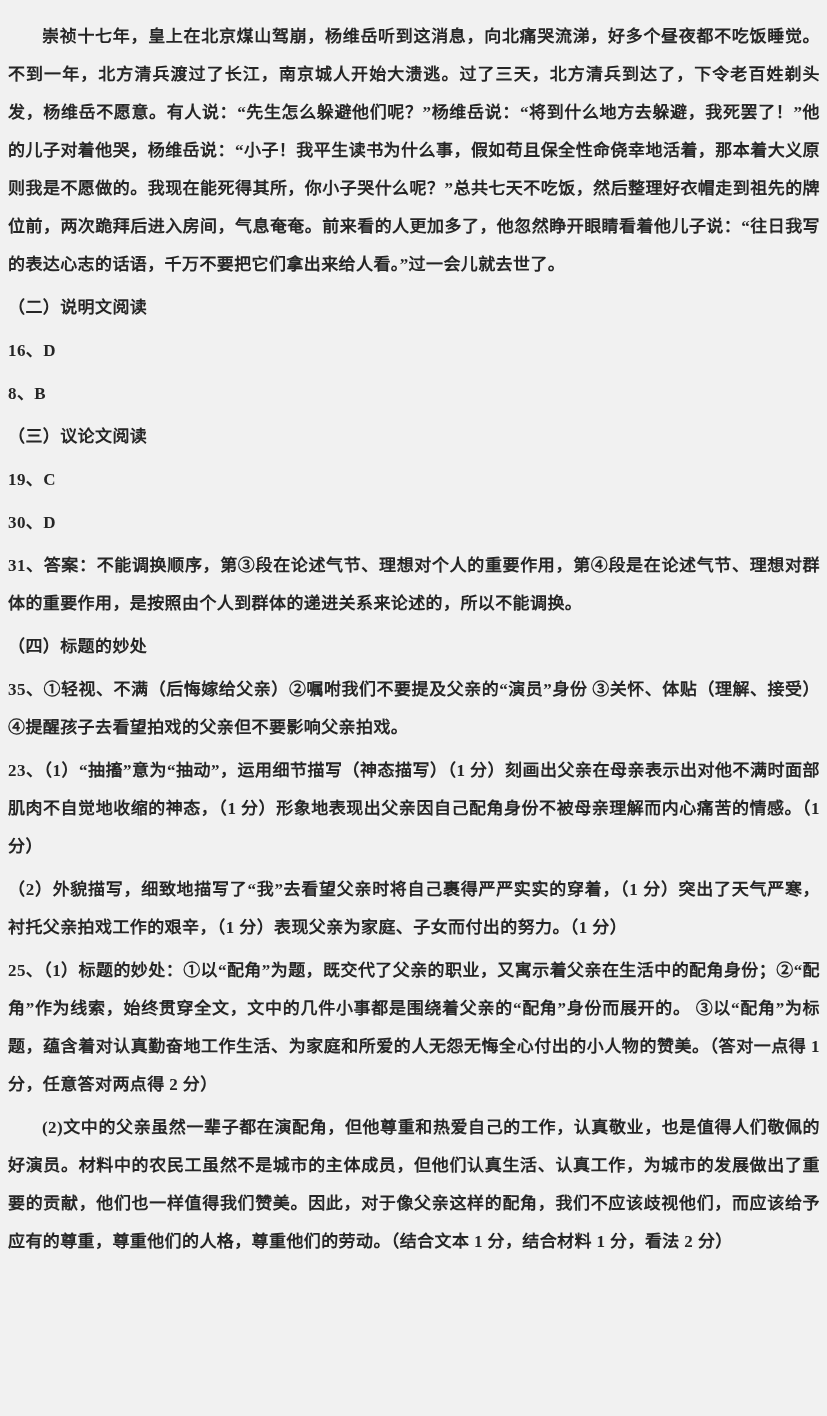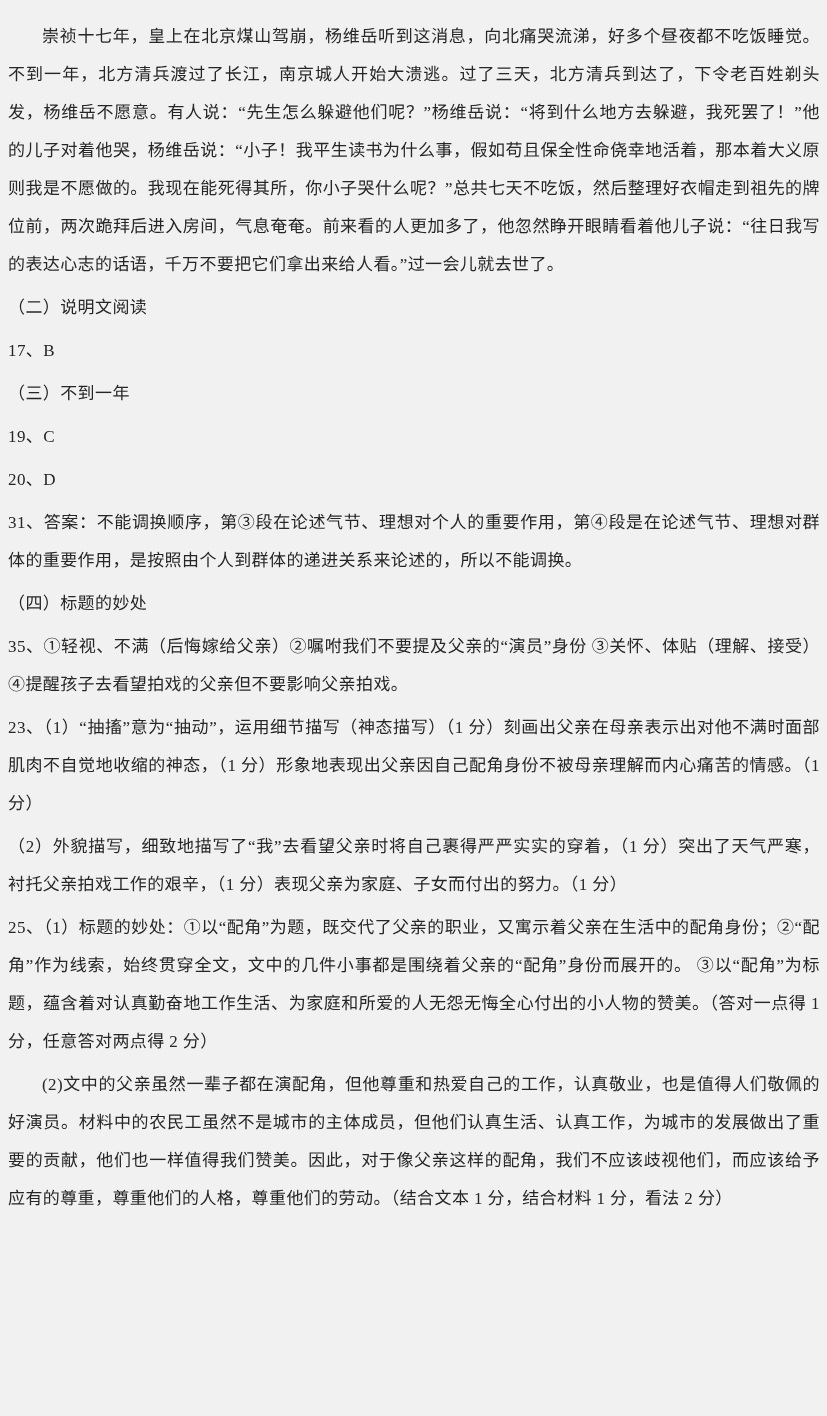--- a/index.html
+++ b/index.html
@@ -13,40 +13,42 @@
   .doc {
     box-sizing: border-box;
     width: 827px;
     height: 1416px;
     padding: 18px 7px 0 8px;
     font-family: "Liberation Serif", "DejaVu Serif", serif;
     font-size: 17px;
     color: #262626;
     letter-spacing: 0.4px;
     text-align: justify;
+    font-weight: bold;
   }
   .para {
     margin: 0 0 5px 0;
     line-height: 38px;
     word-break: break-all;
   }
   .para.indent {
     text-indent: 2em;
   }
 </style>
 </head>
 <body>
 
 <div class="doc">
   <p class="para indent">崇祯十七年，皇上在北京煤山驾崩，杨维岳听到这消息，向北痛哭流涕，好多个昼夜都不吃饭睡觉。不到一年，北方清兵渡过了长江，南京城人开始大溃逃。过了三天，北方清兵到达了，下令老百姓剃头发，杨维岳不愿意。有人说：“先生怎么躲避他们呢？”杨维岳说：“将到什么地方去躲避，我死罢了！”他的儿子对着他哭，杨维岳说：“小子！我平生读书为什么事，假如苟且保全性命侥幸地活着，那本着大义原则我是不愿做的。我现在能死得其所，你小子哭什么呢？”总共七天不吃饭，然后整理好衣帽走到祖先的牌位前，两次跪拜后进入房间，气息奄奄。前来看的人更加多了，他忽然睁开眼睛看着他儿子说：“往日我写的表达心志的话语，千万不要把它们拿出来给人看。”过一会儿就去世了。</p>
   <p class="para">（二）说明文阅读</p>
-  <p class="para">17、B</p>
-  <p class="para">（三）不到一年</p>
+  <p class="para">16、D</p>
+  <p class="para">8、B</p>
+  <p class="para">（三）议论文阅读</p>
   <p class="para">19、C</p>
-  <p class="para">20、D</p>
+  <p class="para">30、D</p>
   <p class="para">31、答案：不能调换顺序，第③段在论述气节、理想对个人的重要作用，第④段是在论述气节、理想对群体的重要作用，是按照由个人到群体的递进关系来论述的，所以不能调换。</p>
   <p class="para">（四）标题的妙处</p>
   <p class="para">35、①轻视、不满（后悔嫁给父亲）②嘱咐我们不要提及父亲的“演员”身份 ③关怀、体贴（理解、接受）④提醒孩子去看望拍戏的父亲但不要影响父亲拍戏。</p>
   <p class="para">23、（1）“抽搐”意为“抽动”，运用细节描写（神态描写）（1 分）刻画出父亲在母亲表示出对他不满时面部肌肉不自觉地收缩的神态，（1 分）形象地表现出父亲因自己配角身份不被母亲理解而内心痛苦的情感。（1 分）</p>
   <p class="para">（2）外貌描写，细致地描写了“我”去看望父亲时将自己裹得严严实实的穿着，（1 分）突出了天气严寒，衬托父亲拍戏工作的艰辛，（1 分）表现父亲为家庭、子女而付出的努力。（1 分）</p>
   <p class="para">25、（1）标题的妙处：①以“配角”为题，既交代了父亲的职业，又寓示着父亲在生活中的配角身份；②“配角”作为线索，始终贯穿全文，文中的几件小事都是围绕着父亲的“配角”身份而展开的。 ③以“配角”为标题，蕴含着对认真勤奋地工作生活、为家庭和所爱的人无怨无悔全心付出的小人物的赞美。（答对一点得 1 分，任意答对两点得 2 分）</p>
   <p class="para indent">(2)文中的父亲虽然一辈子都在演配角，但他尊重和热爱自己的工作，认真敬业，也是值得人们敬佩的好演员。材料中的农民工虽然不是城市的主体成员，但他们认真生活、认真工作，为城市的发展做出了重要的贡献，他们也一样值得我们赞美。因此，对于像父亲这样的配角，我们不应该歧视他们，而应该给予应有的尊重，尊重他们的人格，尊重他们的劳动。（结合文本 1 分，结合材料 1 分，看法 2 分）</p>
 </div>
 
 </body></html>

